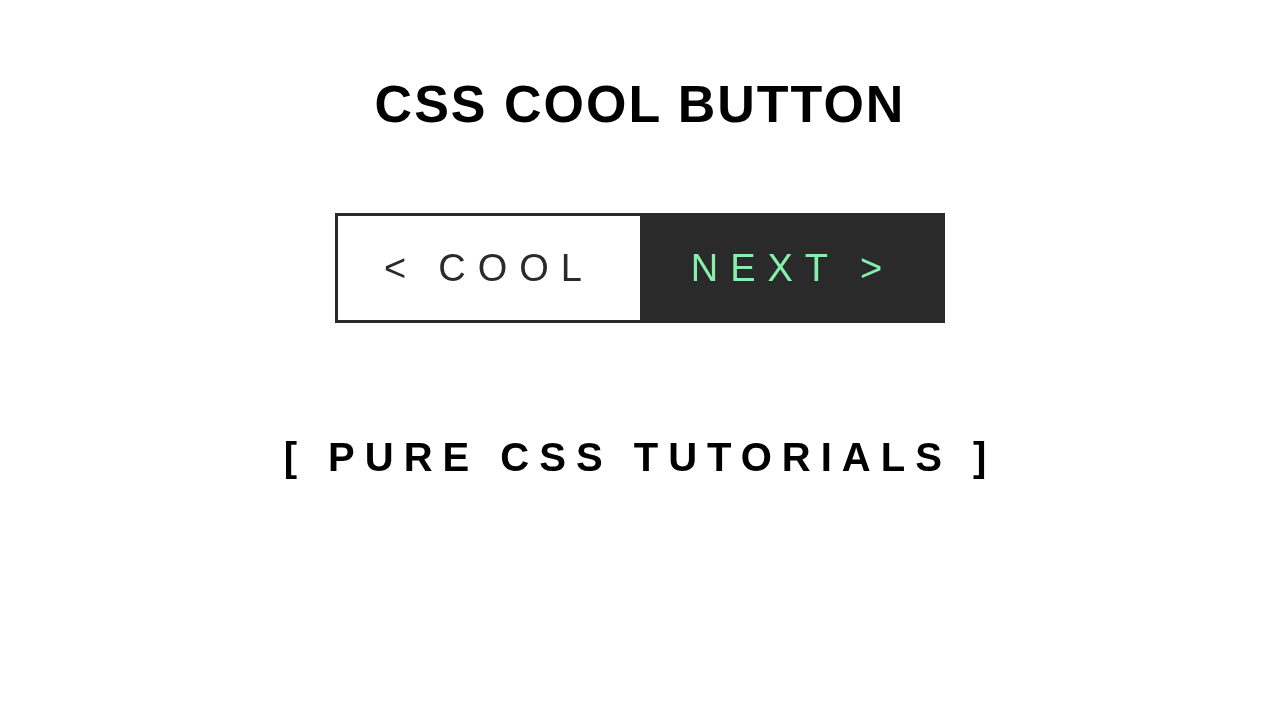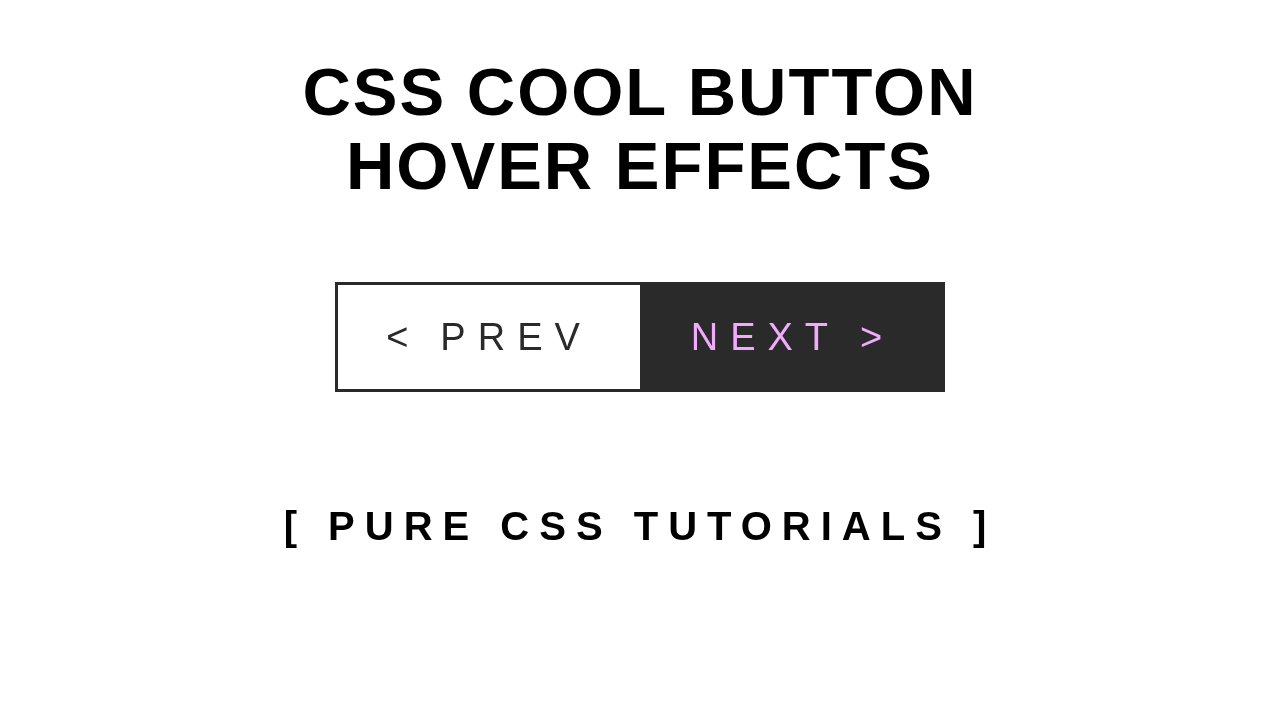--- a/index.html
+++ b/index.html
@@ -12,27 +12,27 @@
       height: 720px;
       background: #ffffff;
       font-family: Arial, Helvetica, sans-serif;
       display: flex;
       flex-direction: column;
       align-items: center;
       justify-content: flex-start;
       overflow: hidden;
     }
     .title {
-      font-size: 67px;
+      font-size: 52px;
       font-weight: 900;
       letter-spacing: 2px;
       text-align: center;
       color: #000;
       line-height: 1.1;
-      margin-top: 55px;
+      margin-top: 76px;
       text-transform: uppercase;
     }
     .title-line {
       display: block;
     }
     .button-group {
       display: flex;
       margin-top: 80px;
     }
     .btn {
@@ -48,21 +48,21 @@
       font-family: Arial, Helvetica, sans-serif;
       cursor: pointer;
     }
     .btn-prev {
       background: #ffffff;
       color: #2a2a2a;
       border-right: none;
     }
     .btn-next {
       background: #2a2a2a;
-      color: #f0abfc;
+      color: #86efac;
     }
     .btn-icon {
       display: inline-block;
       font-weight: 400;
     }
     .prev-icon {
       margin-right: 20px;
     }
     .next-icon {
       margin-left: 20px;
@@ -74,27 +74,26 @@
       color: #000;
       margin-top: 112px;
       text-transform: uppercase;
     }
   </style>
 </head>
 <body>
 
 <h1 class="title">
   <span class="title-line">CSS COOL BUTTON</span>
-  <span class="title-line">HOVER EFFECTS</span>
 </h1>
 
 <div class="button-group">
   <div class="btn btn-prev">
     <span class="btn-icon prev-icon">&lt;</span>
-    <span>PREV</span>
+    <span>COOL</span>
   </div>
   <div class="btn btn-next">
     <span>NEXT</span>
     <span class="btn-icon next-icon">&gt;</span>
   </div>
 </div>
 
 <div class="subtitle">[ PURE CSS TUTORIALS ]</div>
 
 </body></html>

